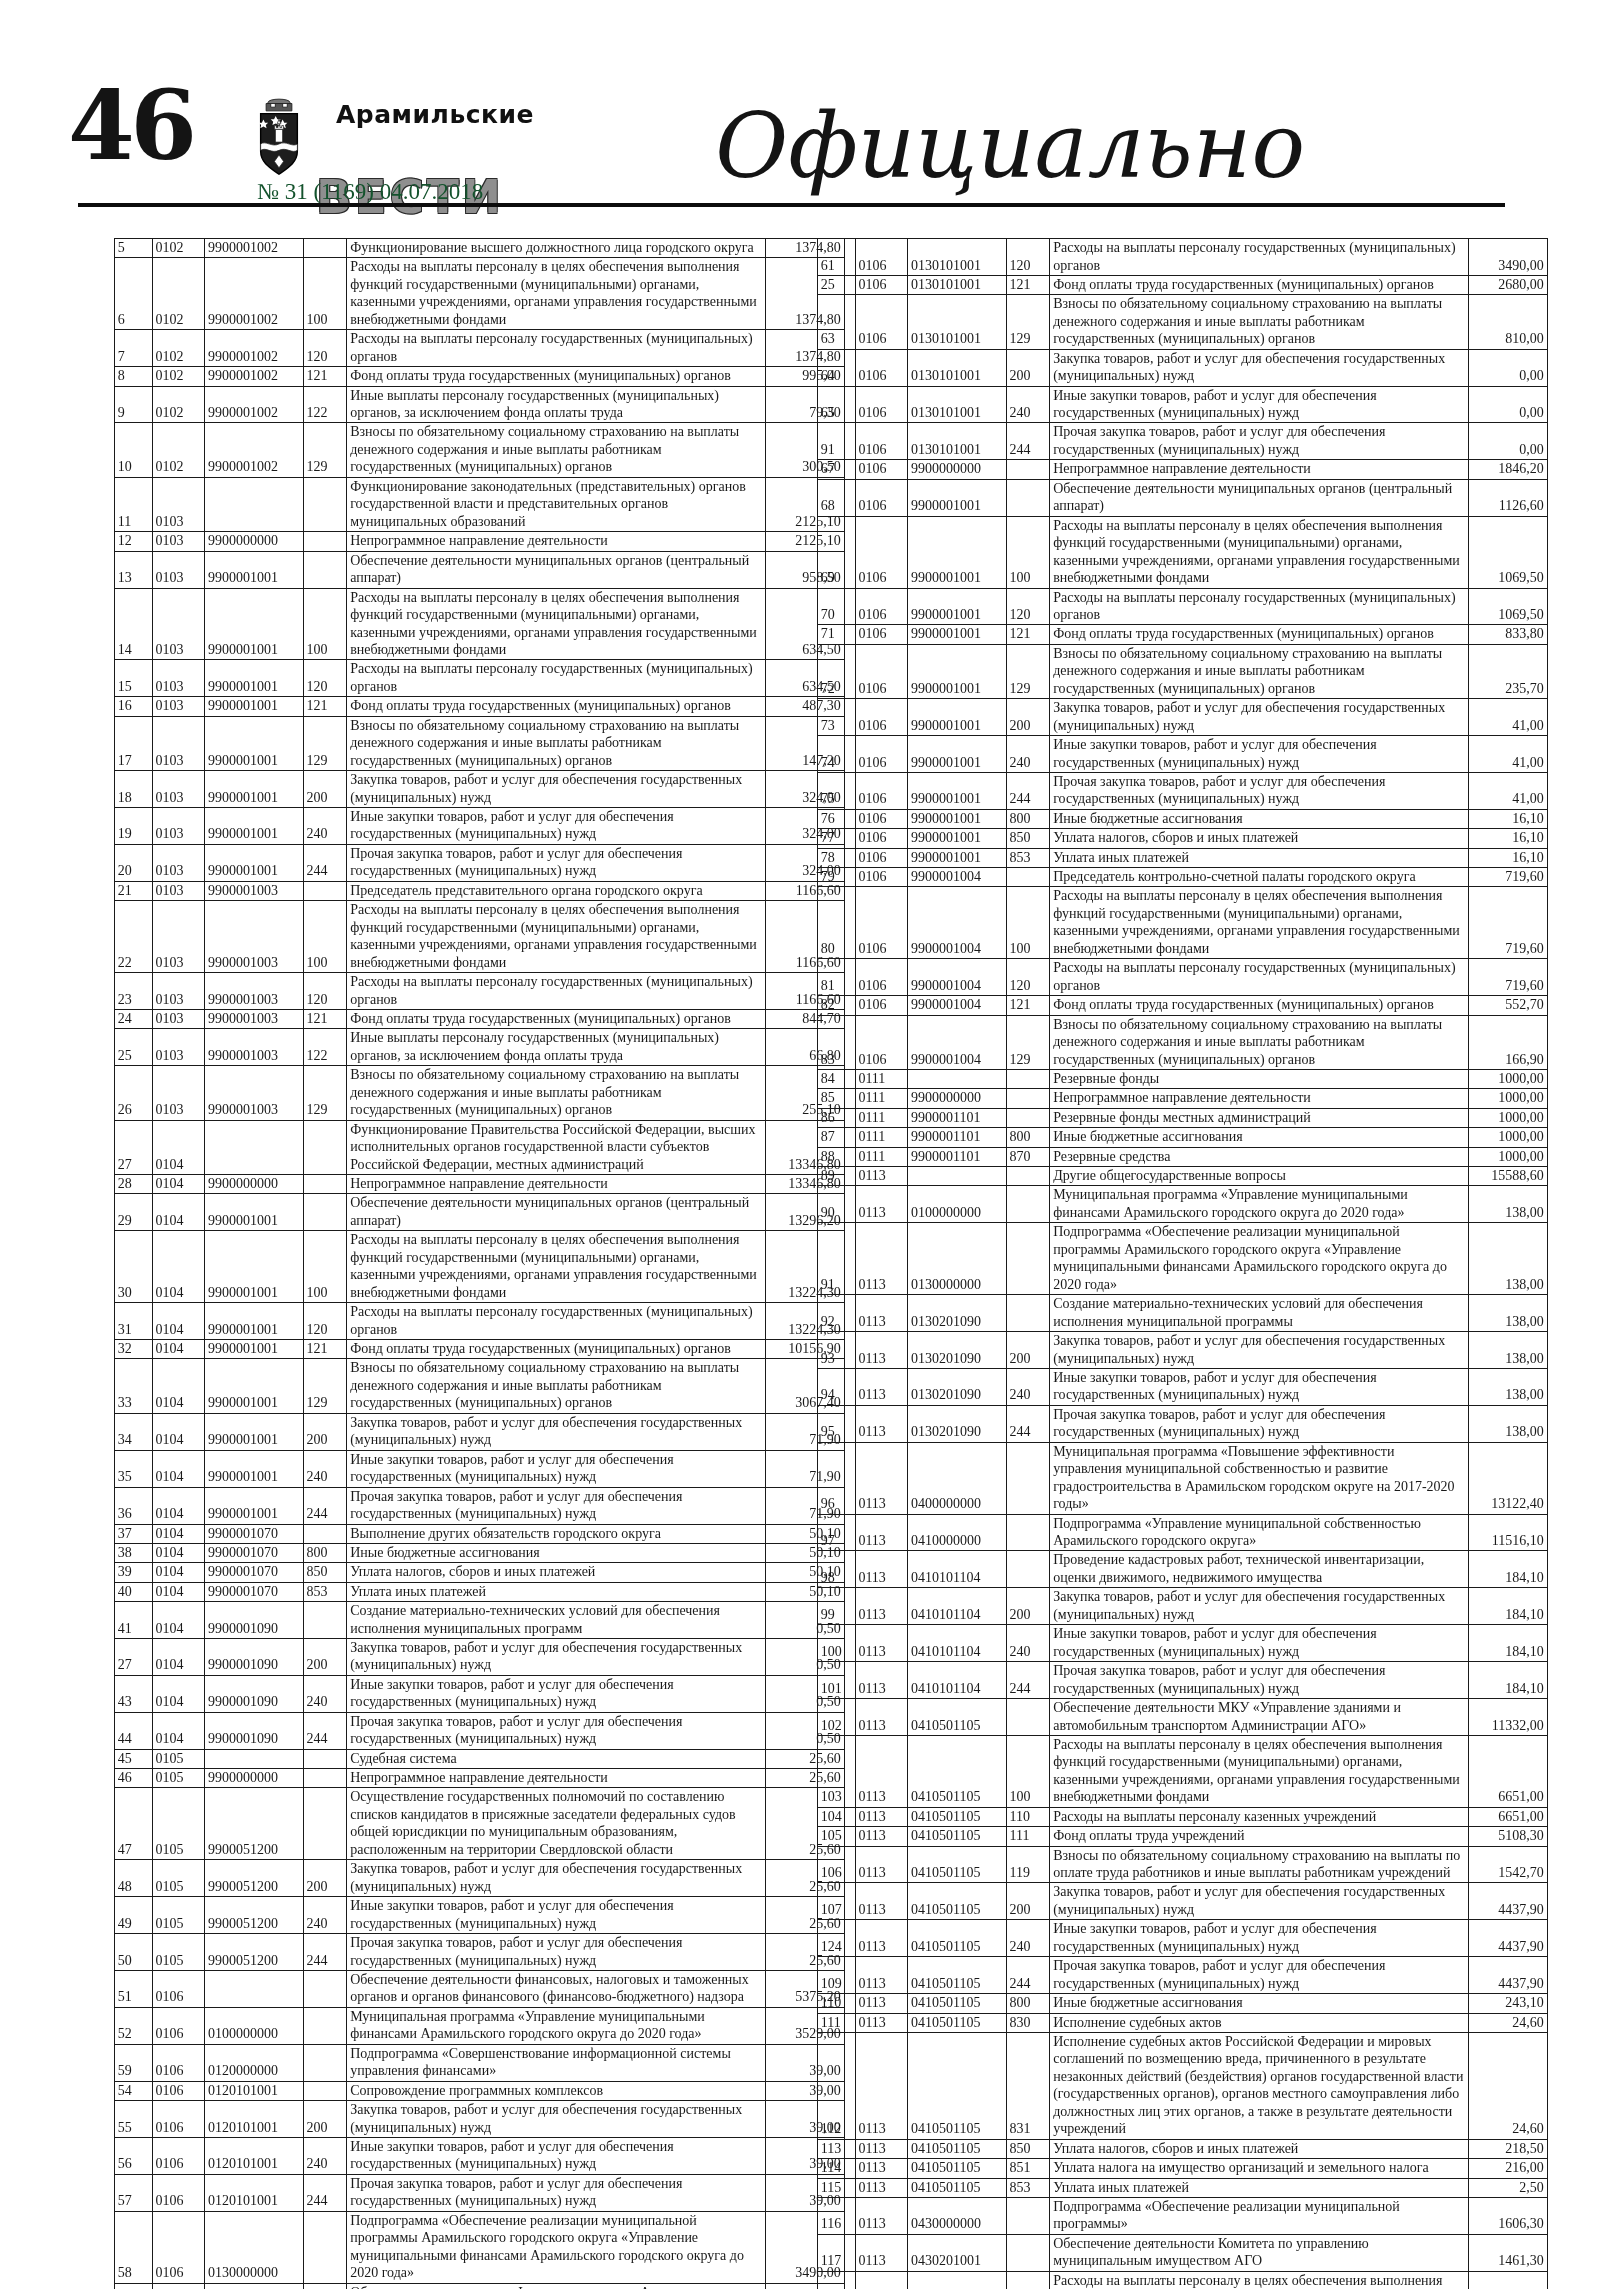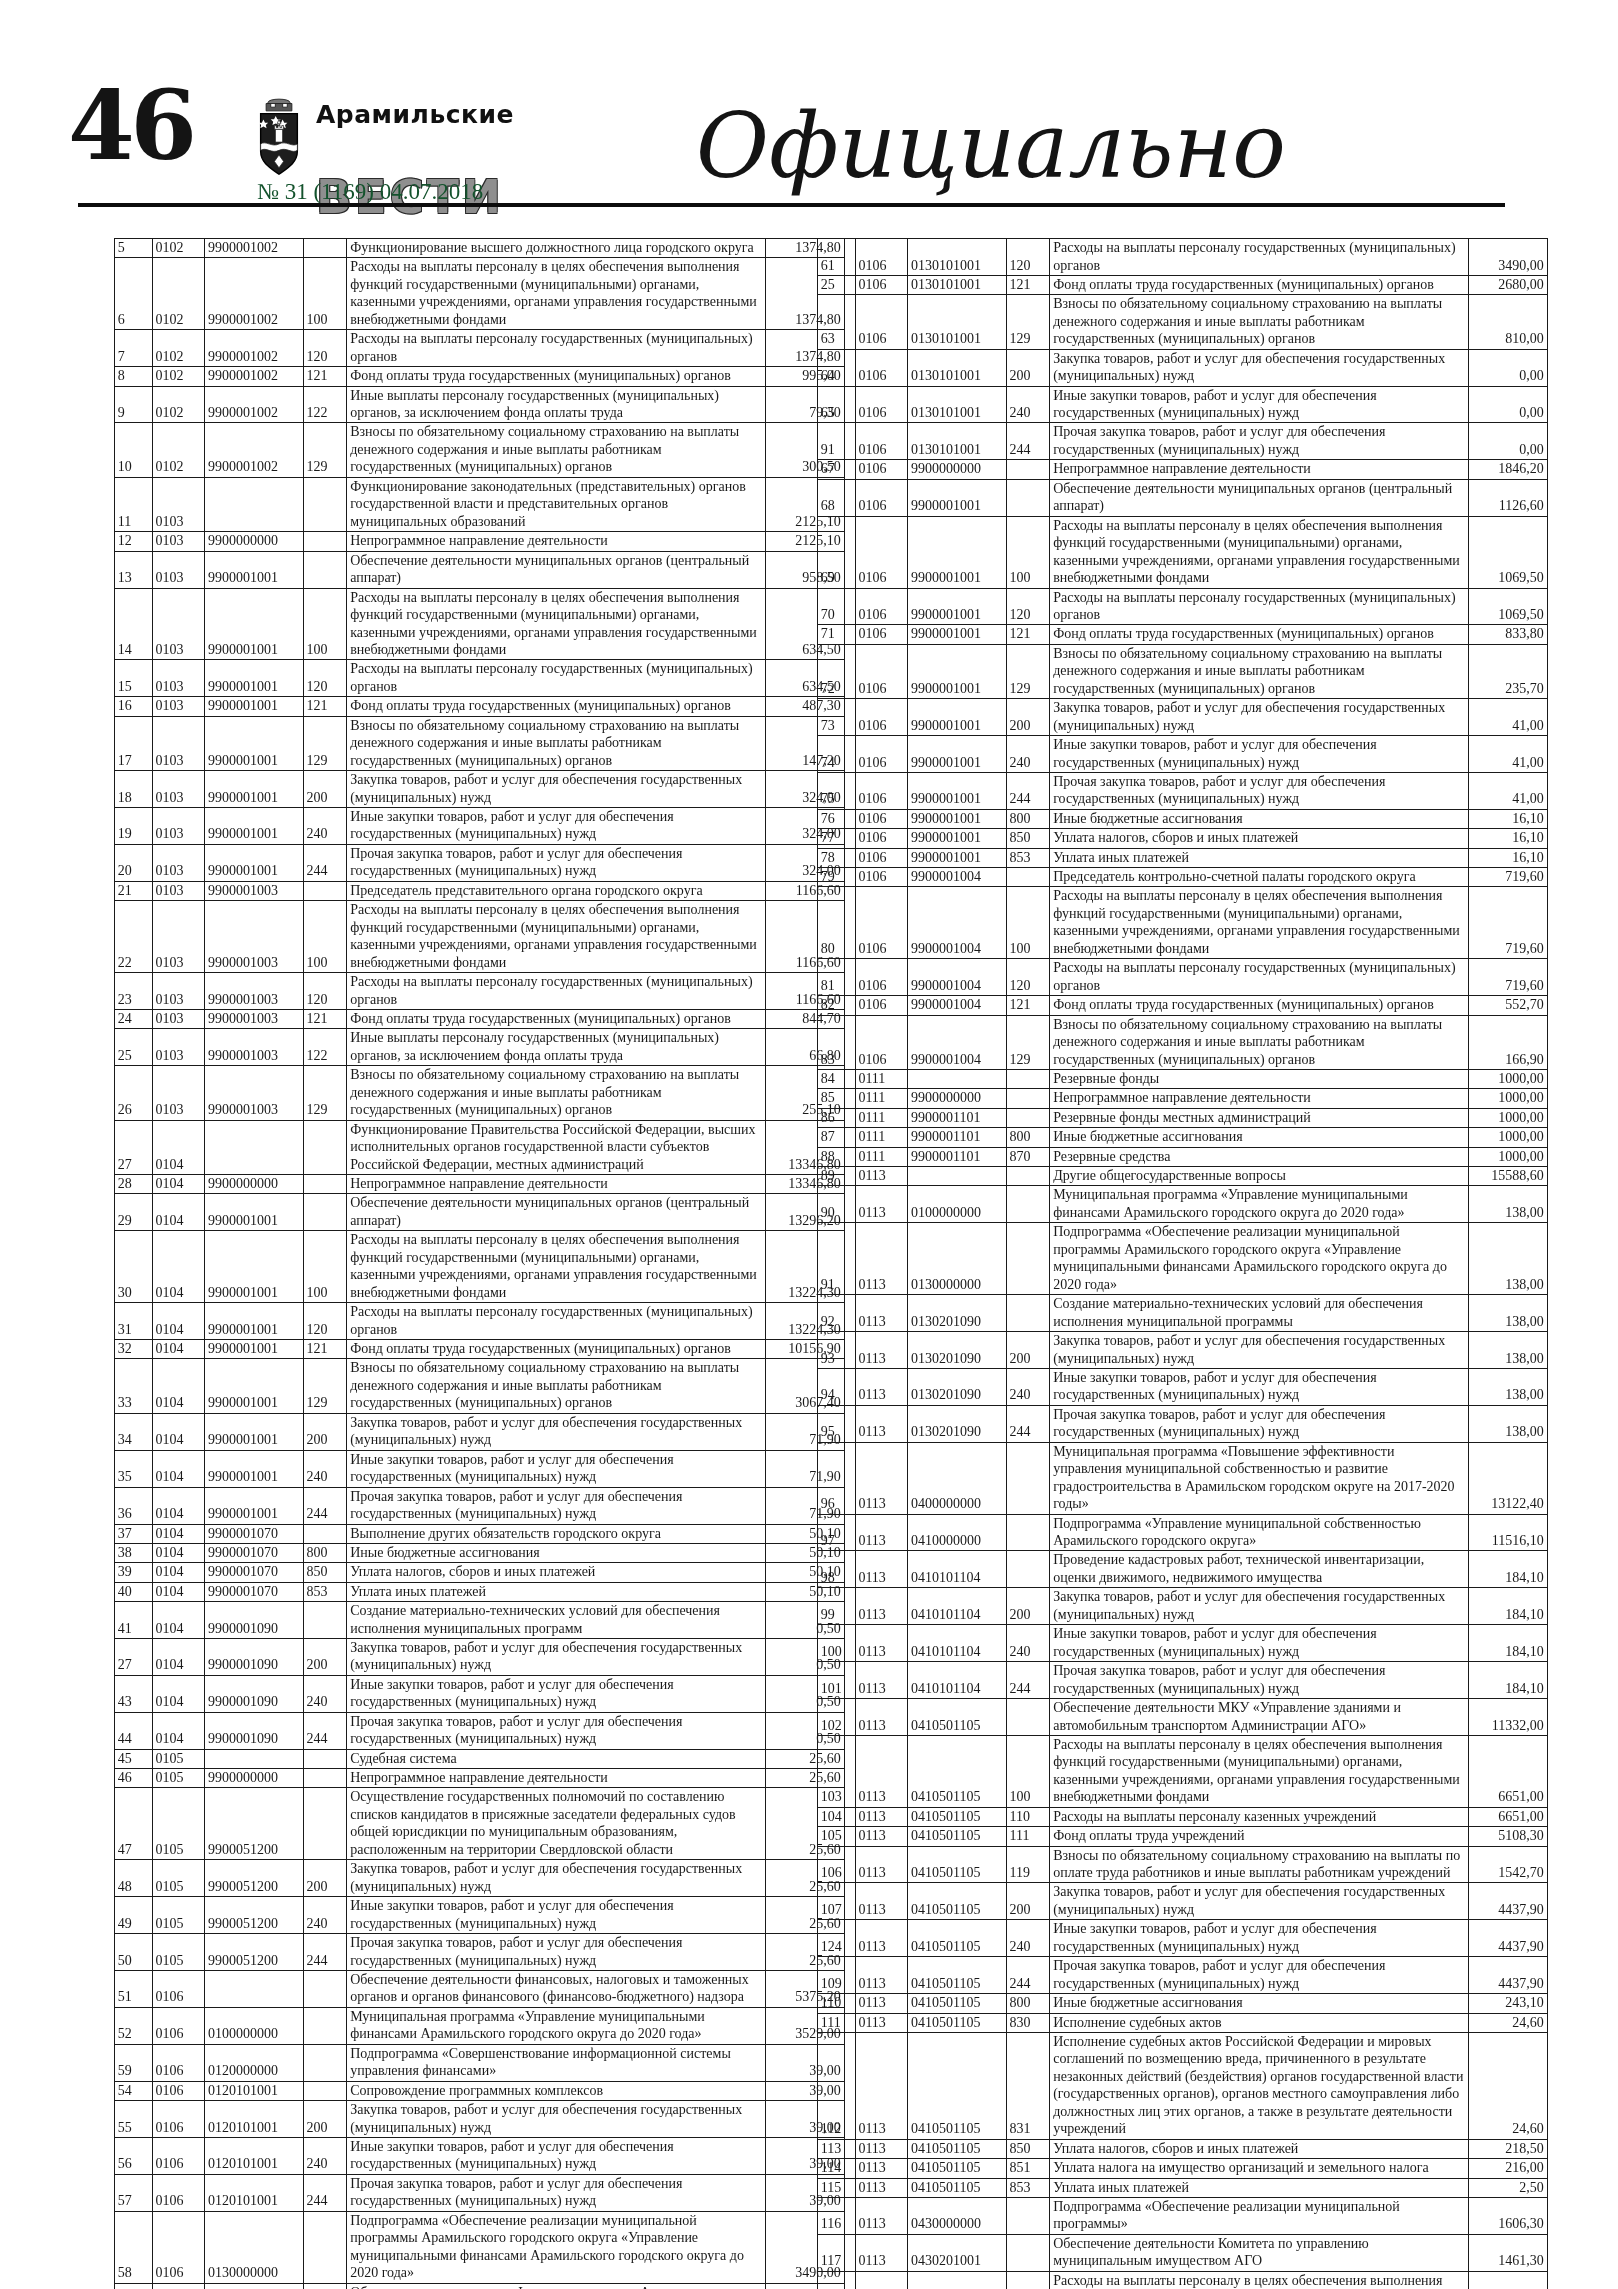--- a/index.html
+++ b/index.html
@@ -13,34 +13,34 @@
   
   .page-number{
     position:absolute;left:68px;top:78px;width:148px;
     font-family:"DejaVu Serif", serif;font-weight:bold;
     font-size:96px;line-height:1;letter-spacing:-4.6px;color:#141414;
   }
   .crest{position:absolute;left:255px;top:98px;width:48px;height:79px;}
   .mast-text{position:absolute;left:316px;top:102px;width:305px;}
   .mast-top{
     font-family:"DejaVu Sans", sans-serif;font-weight:bold;
-    font-size:25px;line-height:1;color:#111;letter-spacing:0.5px;
+    font-size:25px;line-height:1;color:#111;letter-spacing:0.5px;margin-left:20px;
   }
   .mast-main{
     font-family:"DejaVu Sans", sans-serif;font-weight:bold;
     font-size:47px;line-height:1.02;letter-spacing:2.8px;color:#8f8f8f;
     text-shadow:-0.9px -0.9px 0 #2a2a2a,0.9px -0.9px 0 #2a2a2a,-0.9px 0.9px 0 #2a2a2a,0.9px 0.9px 0 #2a2a2a;
     margin-top:46px;
   }
   .issue-line{
     position:absolute;left:257px;top:179px;width:305px;
     font-family:"Liberation Serif", serif;font-size:23px;color:#14532d;
   }
   .section-title{
-    position:absolute;left:696px;top:100px;width:609px;text-align:left;
+    position:absolute;left:696px;top:100px;width:609px;text-align:right;
     font-family:"DejaVu Serif", serif;font-style:italic;
     font-size:89px;line-height:1.05;color:#141414;
   }
   .header-rule{
     position:absolute;left:78px;top:203px;width:1427px;height:3.7px;background:#0c0c0c;
   }
 
   
   table.budget{
     position:absolute;top:238px;width:690px;

